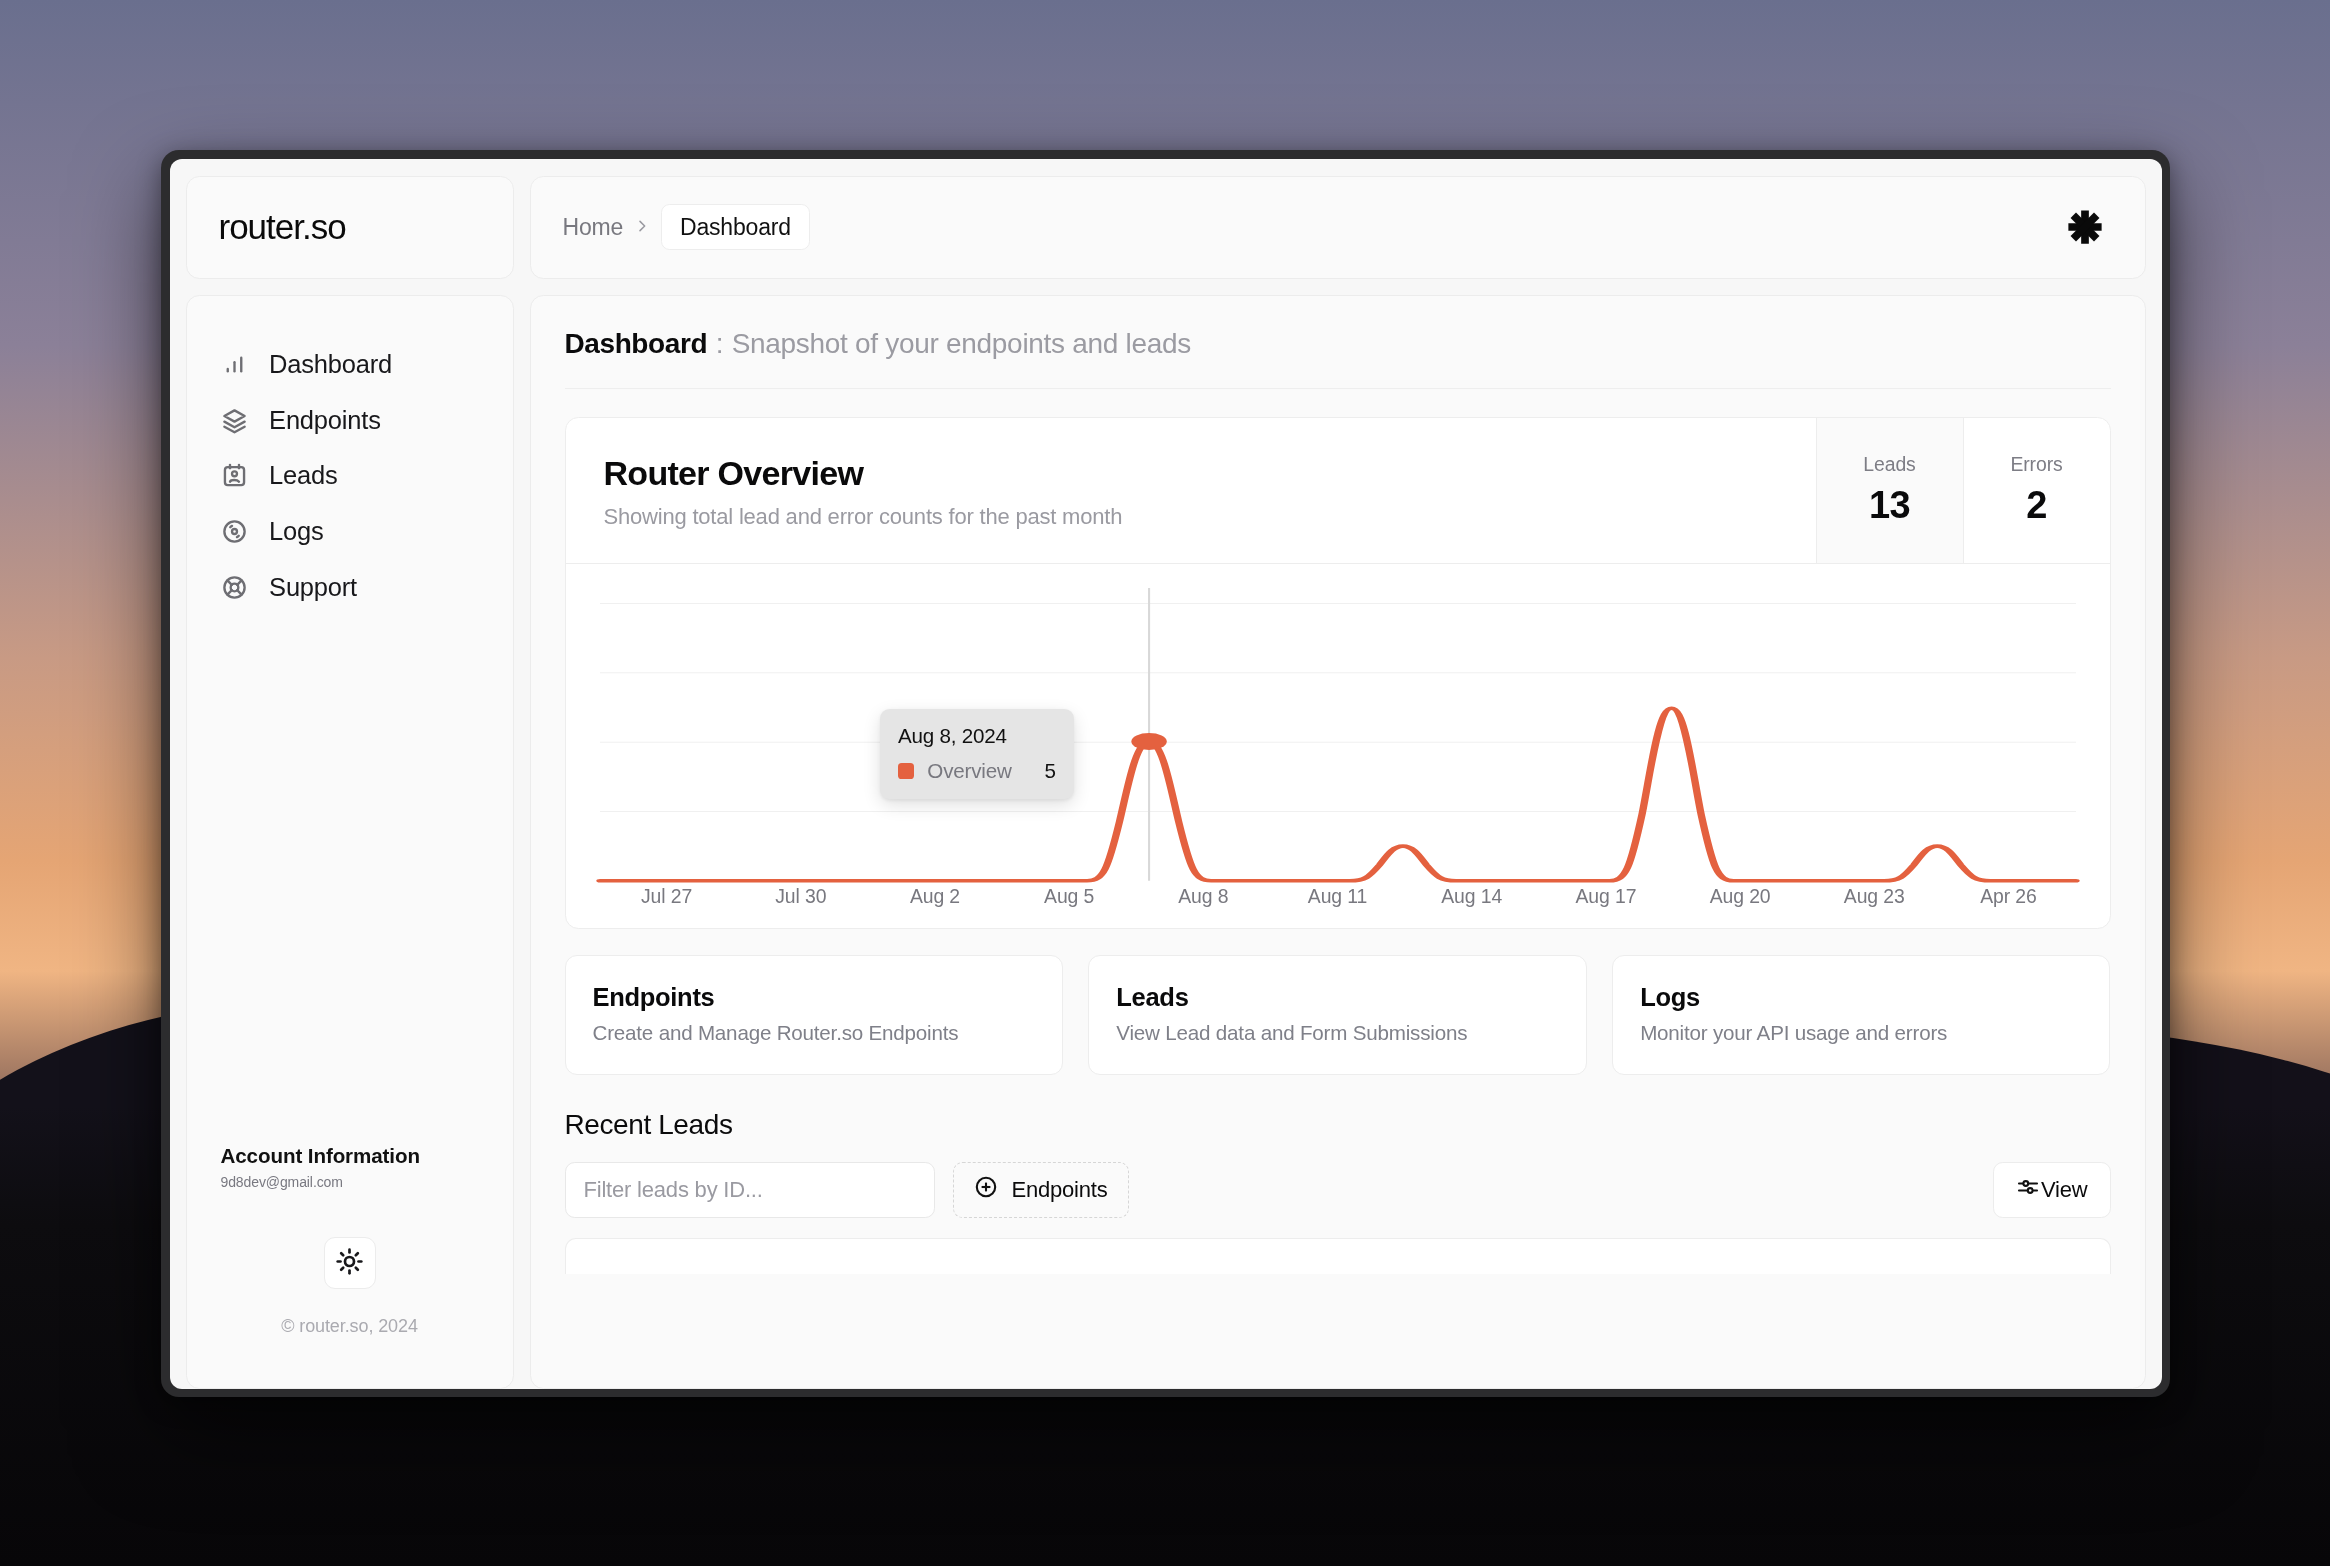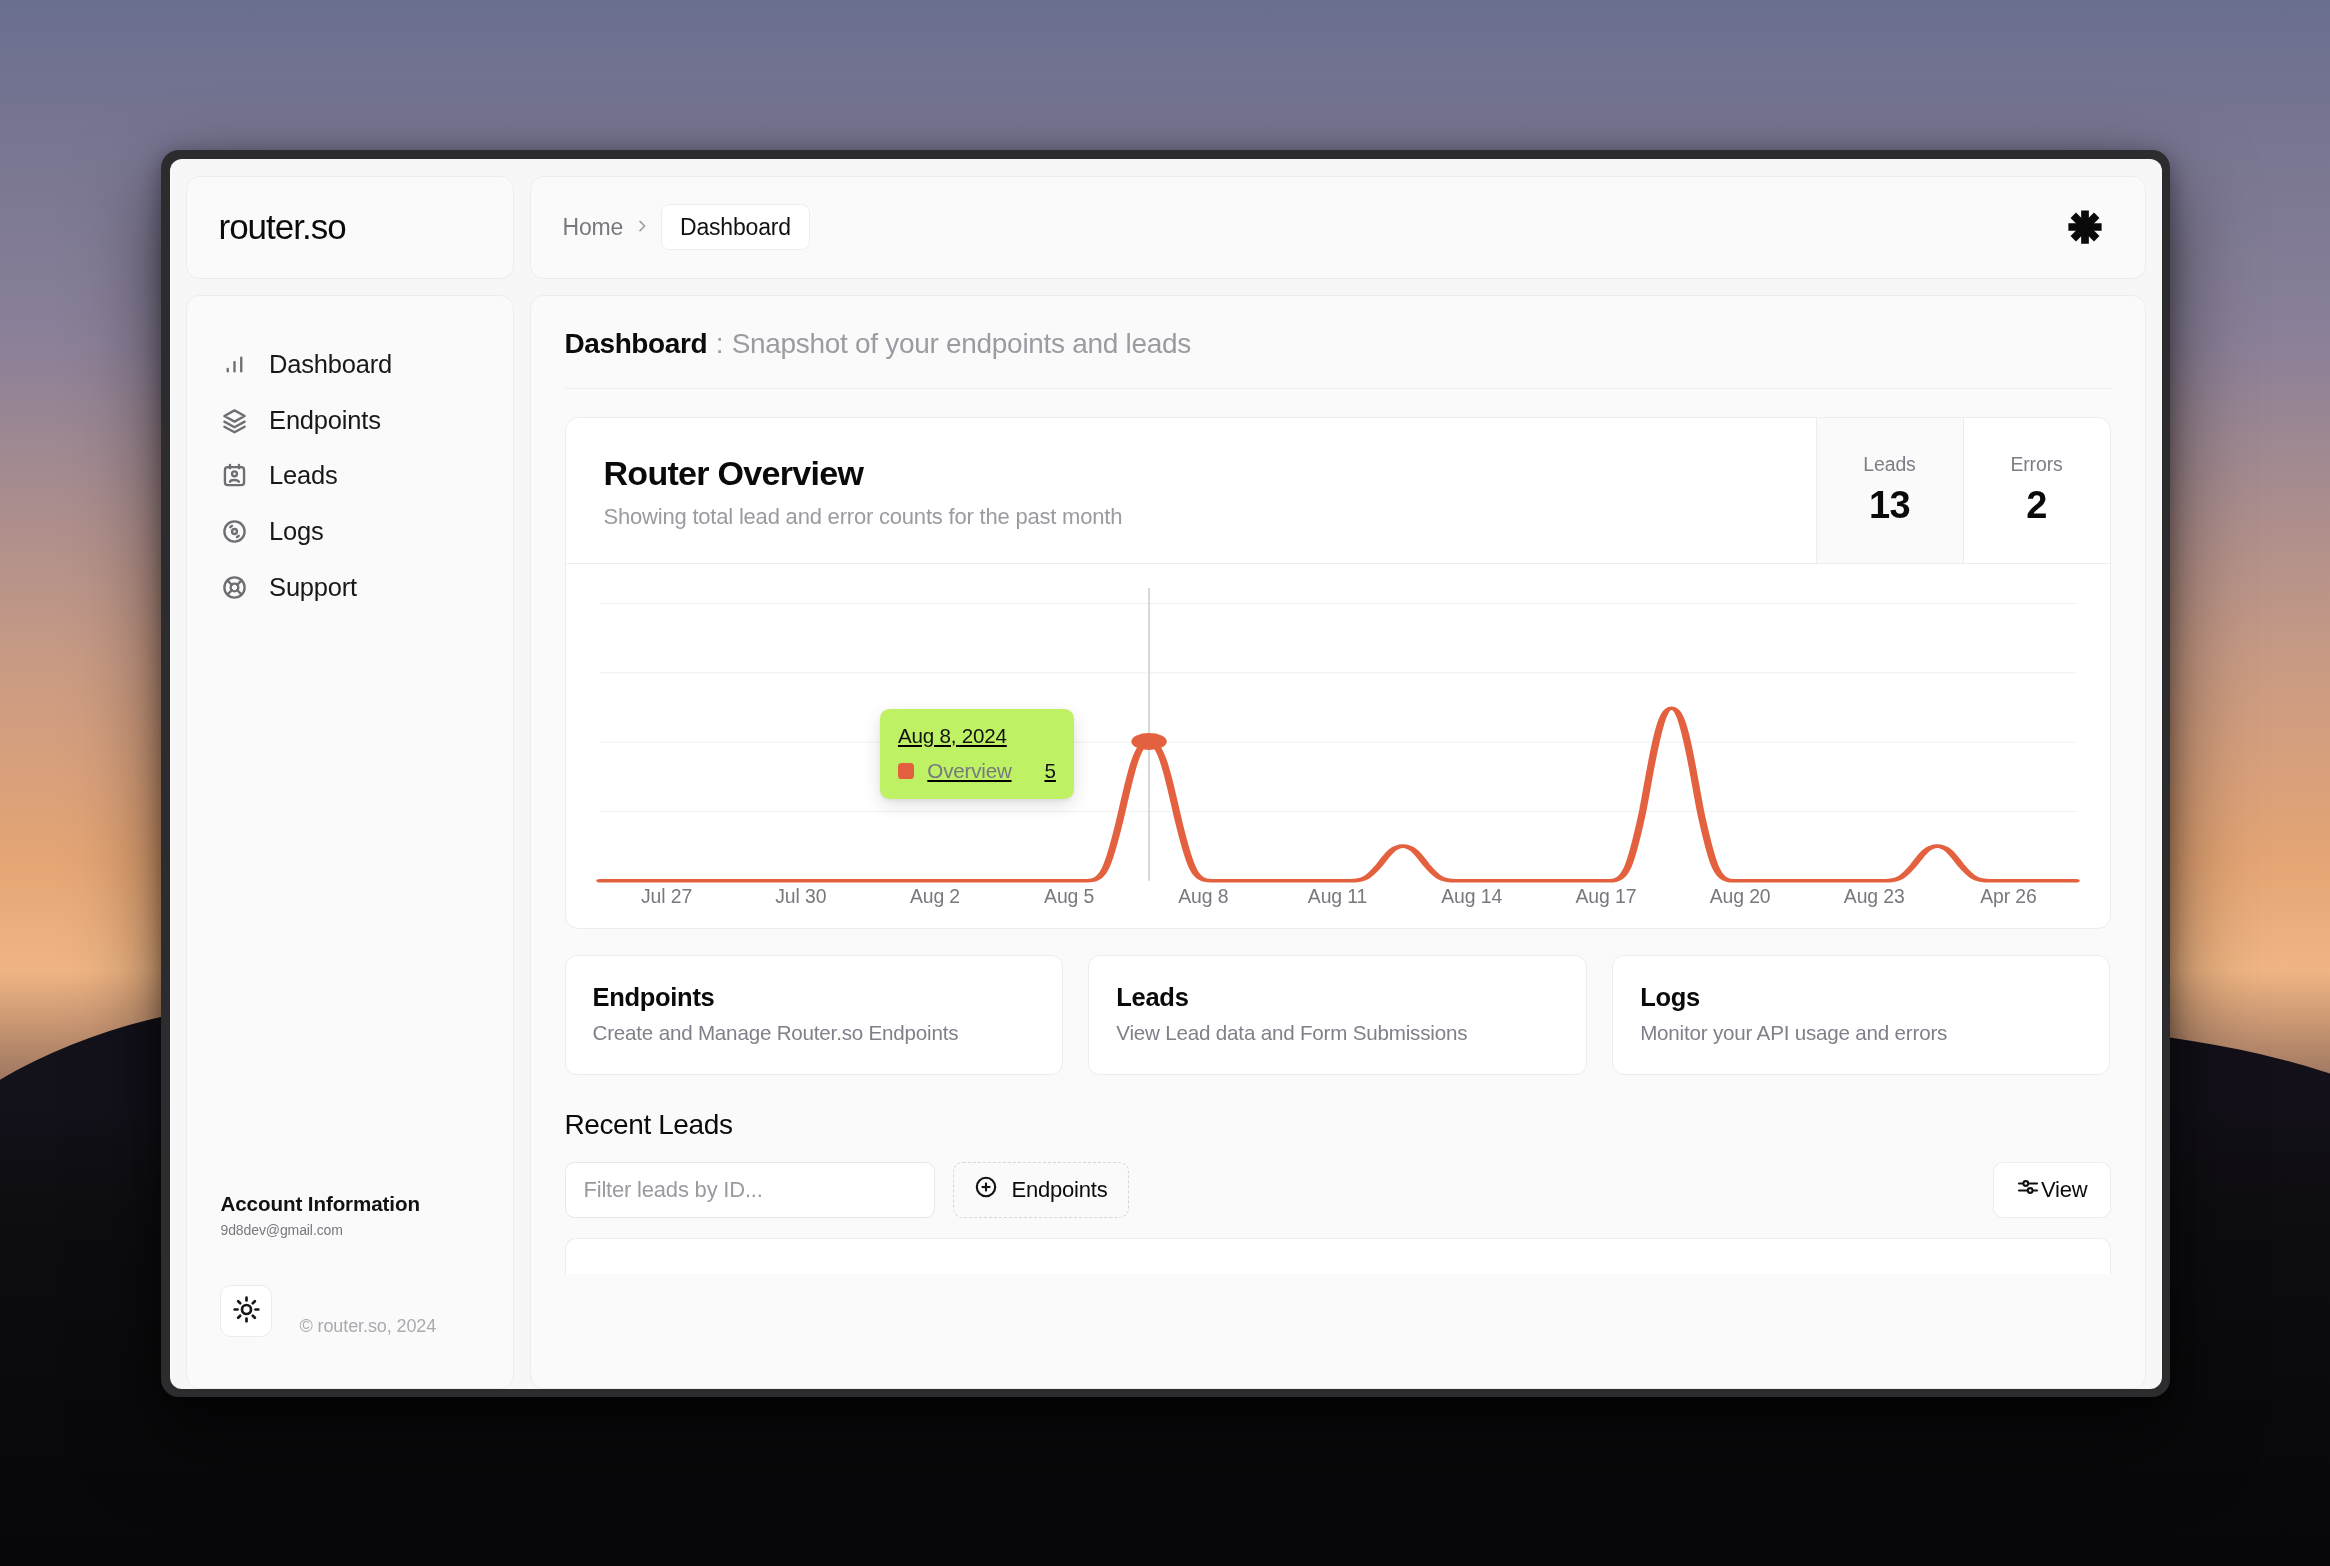--- a/index.html
+++ b/index.html
@@ -89,22 +89,23 @@
   .nav-icon svg { width: 27px; height: 27px; stroke:#6e6e73; stroke-width:2.1; fill:none; stroke-linecap:round; stroke-linejoin:round;}
   .nav-label { font-size: 25.5px; color: #18181b; letter-spacing:-0.2px; }
 
   .sidebar-spacer { flex: 1 1 auto; }
 
   .account-block { padding: 0 13.4px; margin-bottom: 47px; }
   .account-title { font-size: 20.6px; font-weight: 700; color:#111; letter-spacing:-0.1px; }
   .account-email { font-size: 14px; color:#787880; margin-top: 6px; letter-spacing:-0.1px;}
 
   .sidebar-footer {
-    display:flex; align-items:flex-end; gap: 27px;
+    display:flex; align-items:center; gap: 27px;
     padding: 0 13.4px 24px 13.4px;
+    flex-direction: column;
   }
   .theme-btn {
     width: 52px; height: 52px;
     background:#fff;
     border:1.2px solid #ececec;
     border-radius: 11px;
     display:flex; align-items:center; justify-content:center;
     cursor:pointer;
   }
   .theme-btn svg { width: 27px; height: 27px; stroke:#18181b; stroke-width:2.4; fill:none; stroke-linecap:round;}
@@ -182,26 +183,25 @@
   }
   .chart-area { position:relative; width:100%; height: 297px; }
   .chart-area svg { display:block; width:100%; height:100%; overflow: visible;}
   .xaxis {
     display:flex; margin-top: 0; padding: 0 0 0 0;
   }
   .xtick { flex:1 1 0; text-align:center; font-size: 19.4px; color:#78787f; letter-spacing:-0.1px;}
 
   .tooltip {
     position:absolute;
-    background:#bef264;
+    background:#e5e5e5;
     border-radius: 9.7px;
     box-shadow: 0 6px 18px rgba(0,0,0,0.12), 0 1.2px 3.6px rgba(0,0,0,0.06);
     padding: 14.6px 18px 16px 18px;
     min-width: 194px;
-    text-decoration: underline;
   }
   .tt-date { font-size: 20.6px; color:#111; font-weight:400; letter-spacing:-0.2px;}
   .tt-row { display:flex; align-items:center; margin-top: 11px; gap: 13.4px;}
   .tt-swatch { width: 16px; height: 16px; border-radius: 3.6px; flex:0 0 16px;}
   .tt-name { font-size: 20.6px; color:#78787f; letter-spacing:-0.2px;}
   .tt-val { margin-left:auto; font-size: 20.6px; color:#111;}
 
   
   .cards-row { display:flex; gap: 25.5px; margin-top: 25.5px;}
   .link-card {

